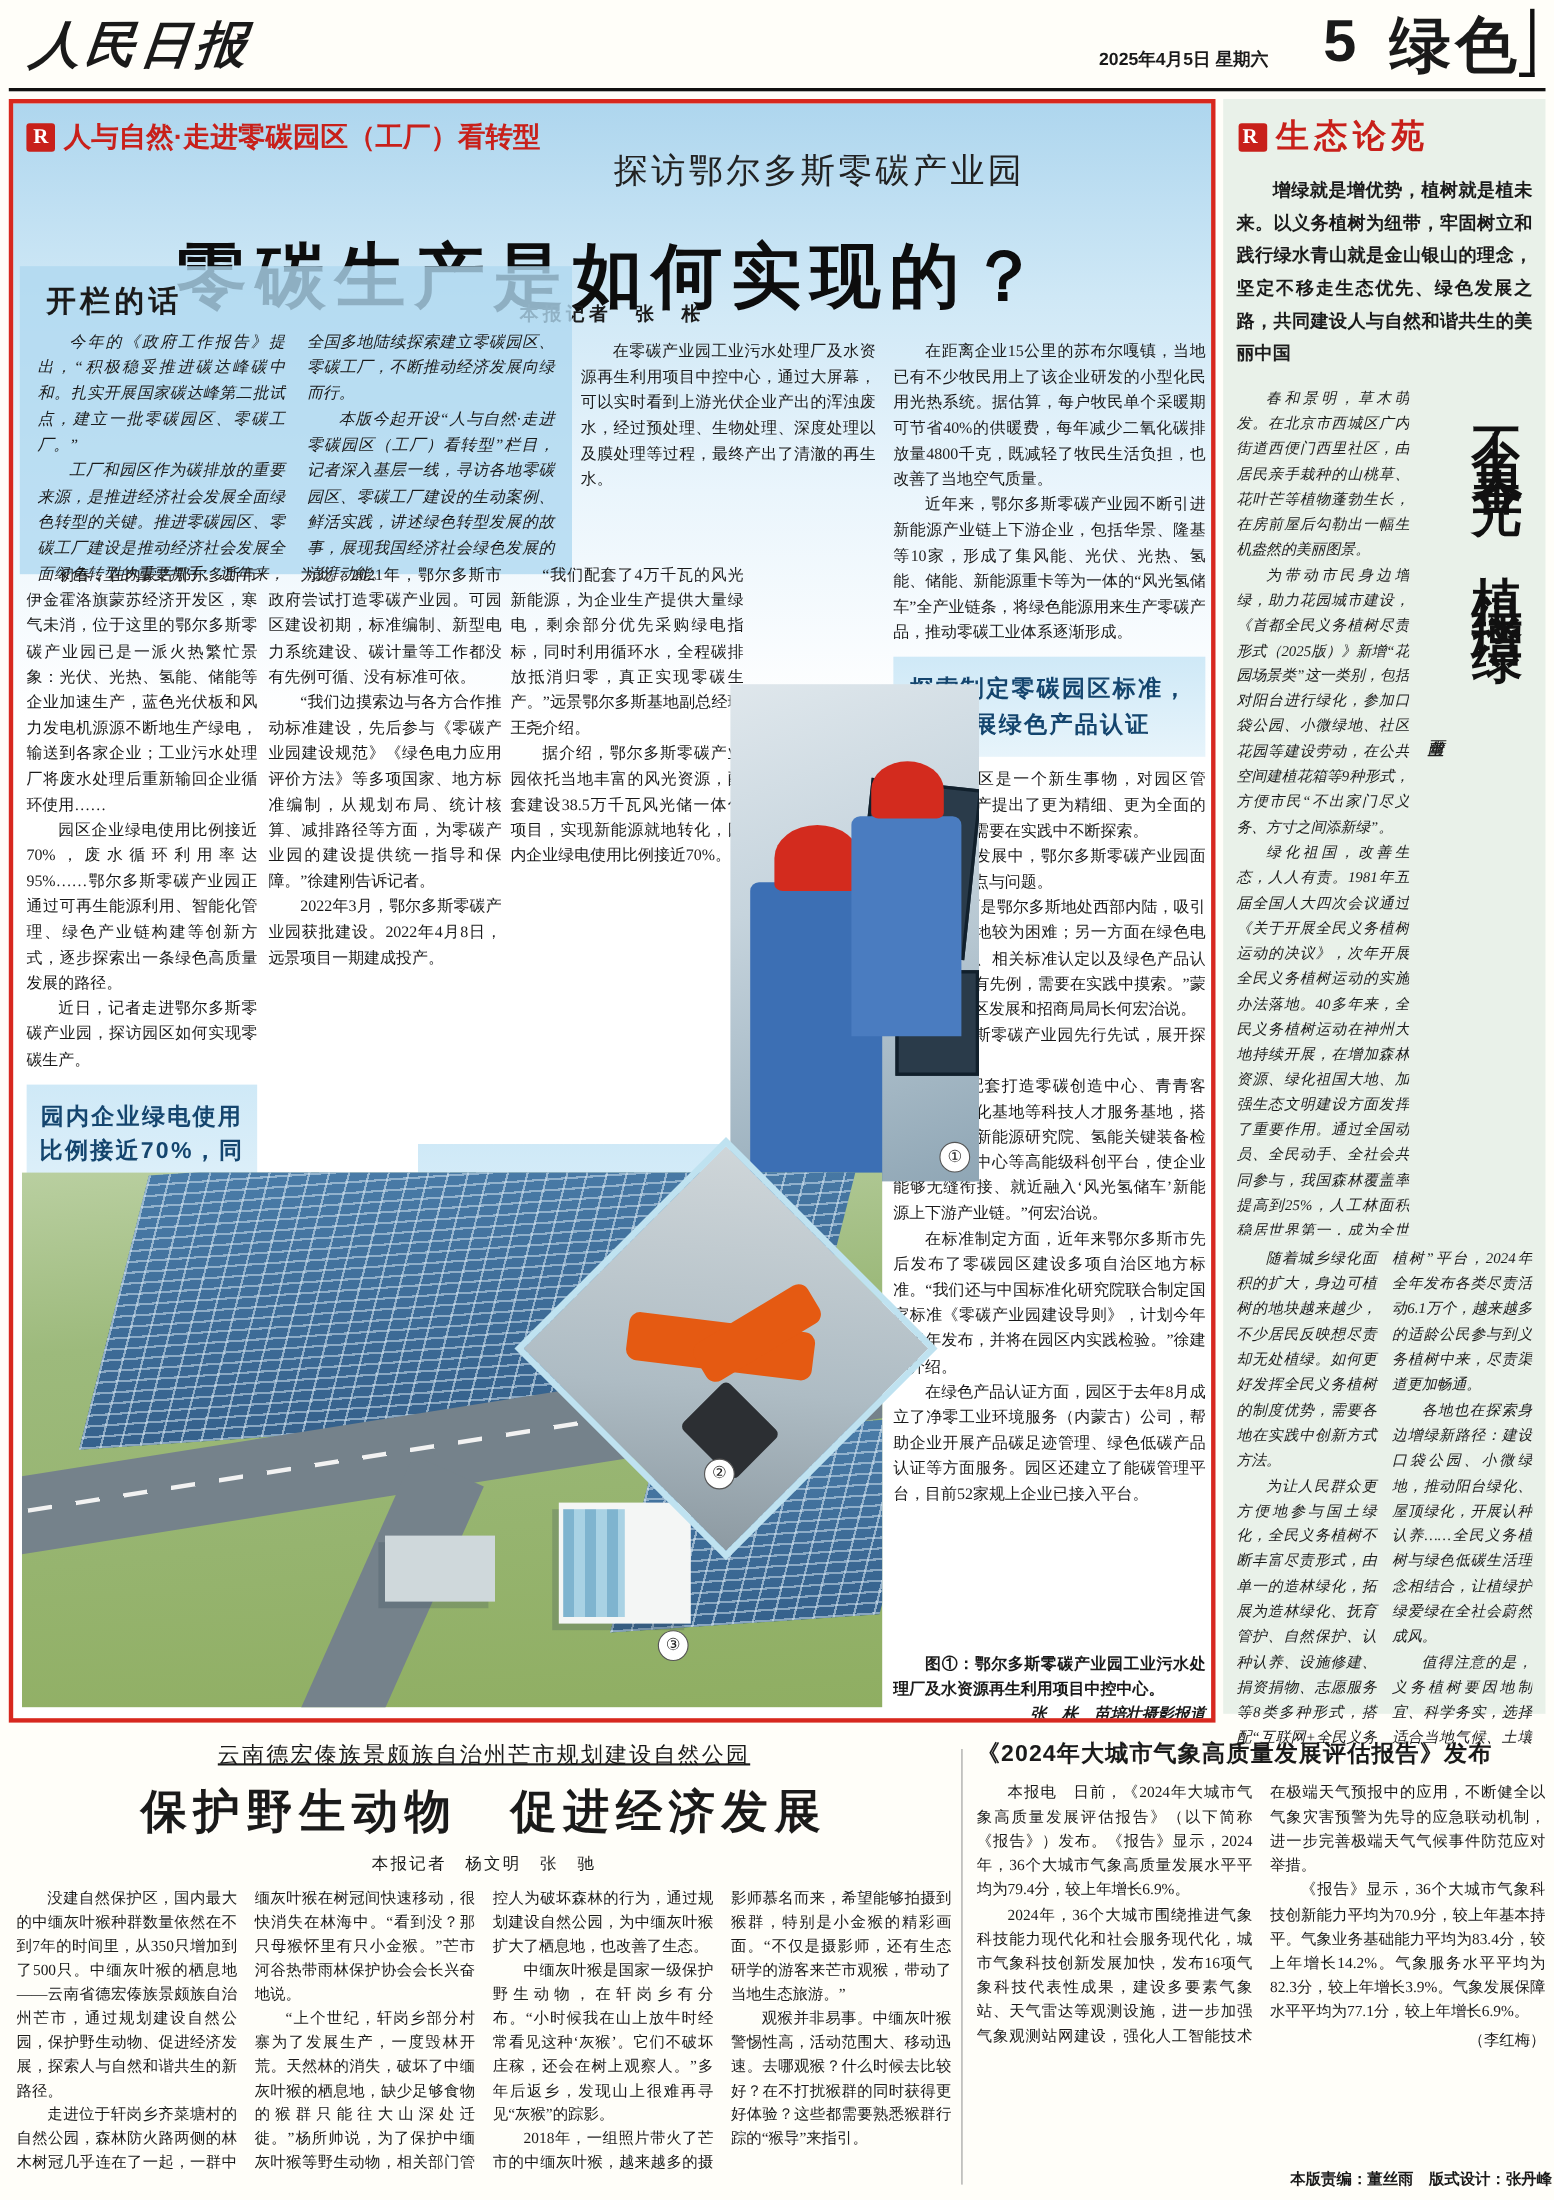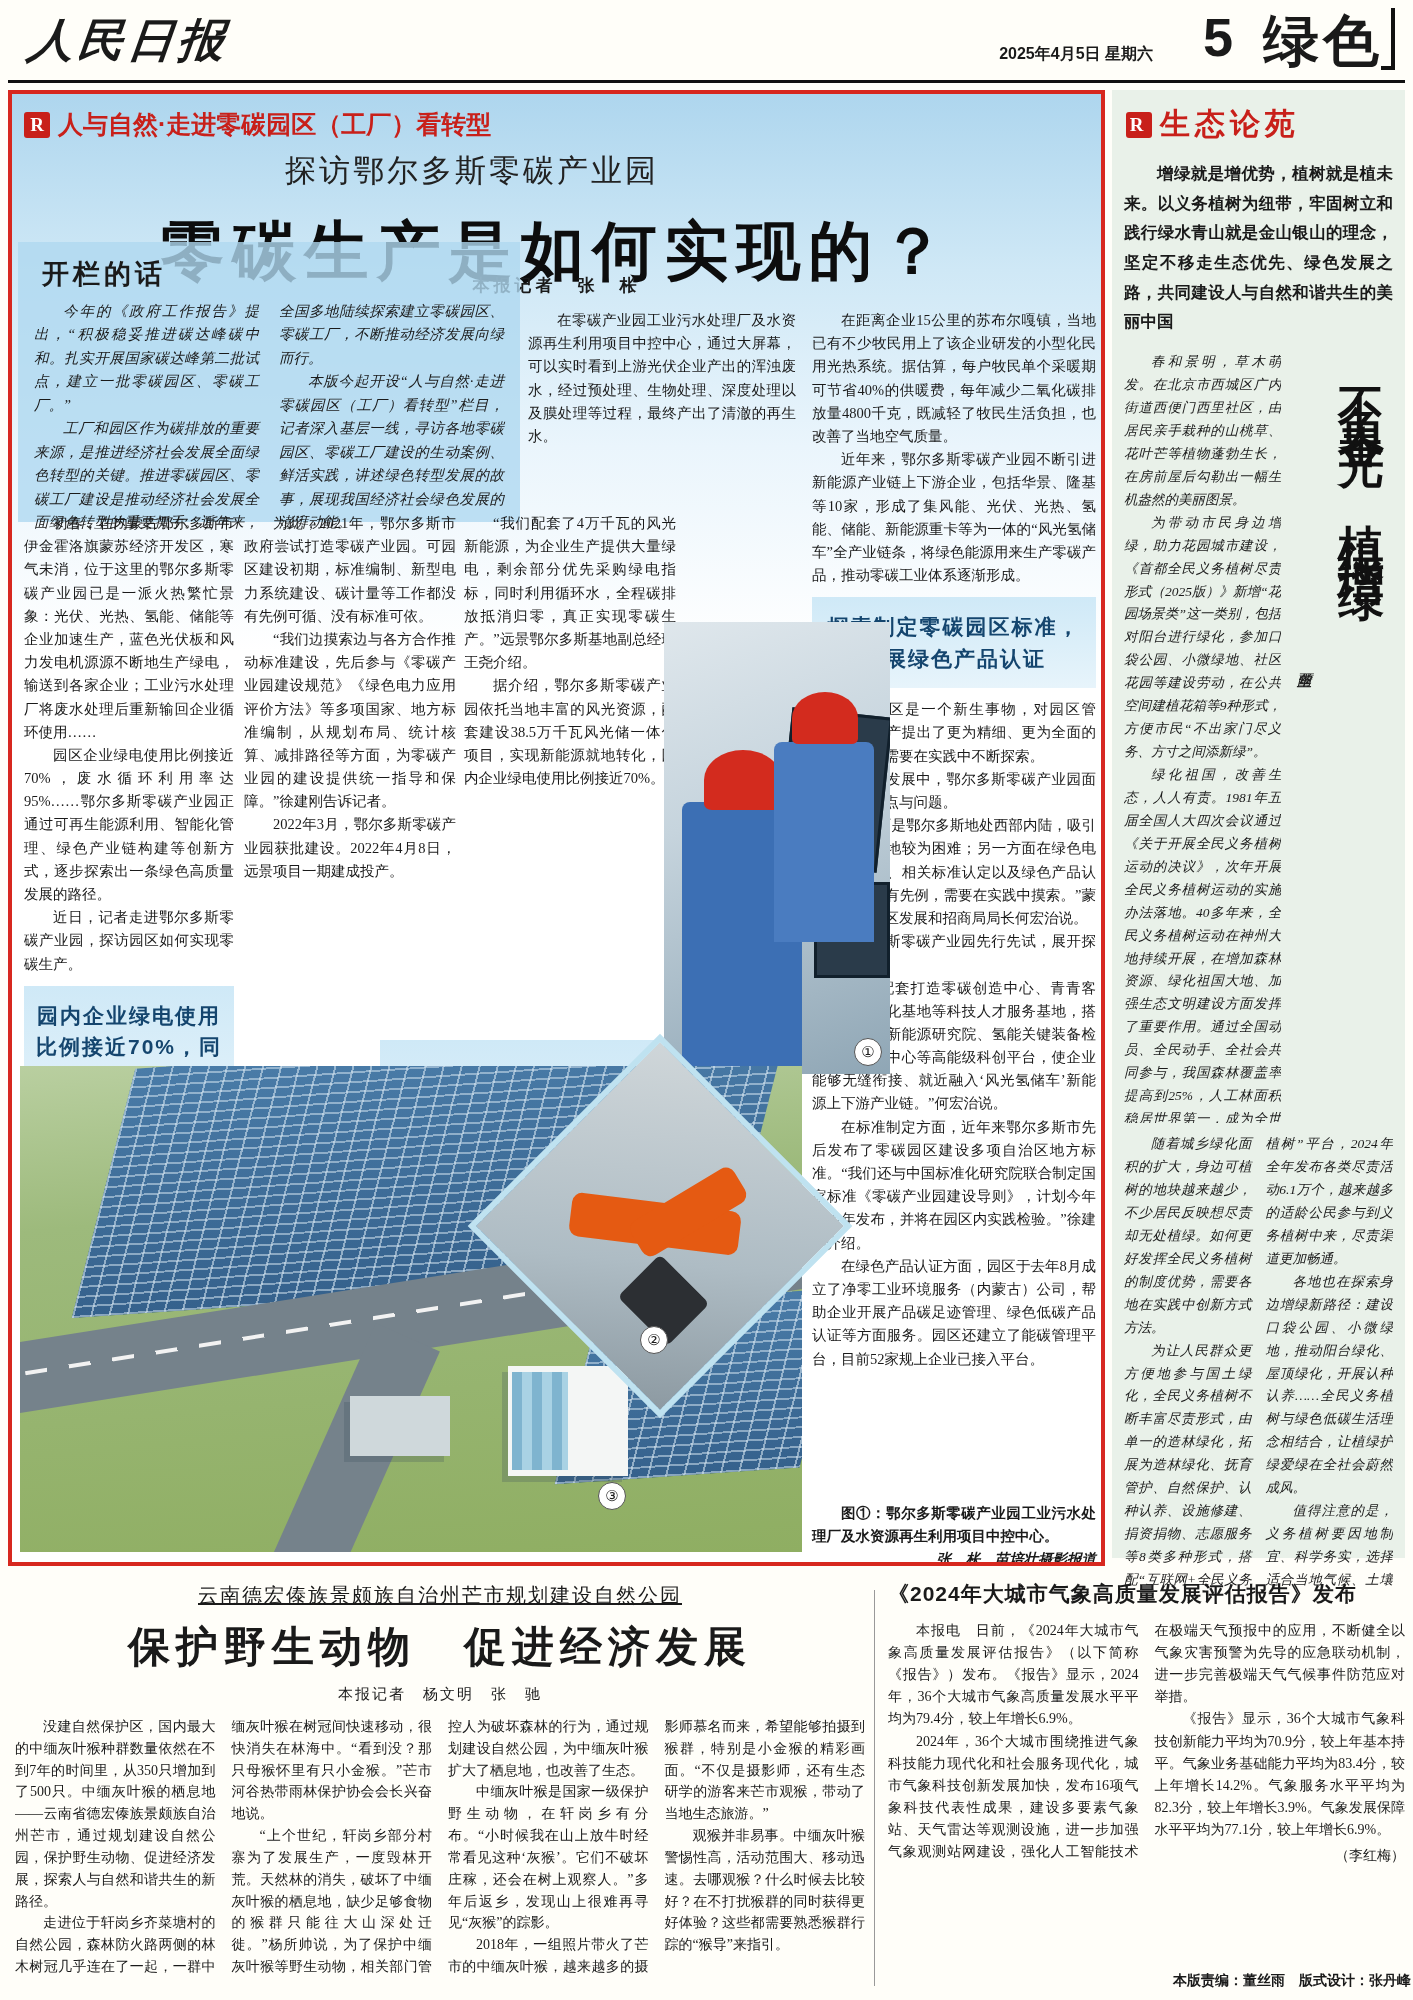--- a/index.html
+++ b/index.html
@@ -15,21 +15,21 @@
                font-family:"Liberation Sans",sans-serif;}
   .hdr-corner{position:absolute;right:18px;top:8px;width:10px;height:58px;border-right:4px solid #111;border-bottom:4px solid #111;}
   .hdr-rule{position:absolute;left:8px;top:80px;width:1397px;border-top:3px solid #111;}
   
   .main-box{position:absolute;left:8px;top:90px;width:1089px;height:1468px;border:4px solid #d7281f;
             background:linear-gradient(180deg,#aed6ee 0%,#cfe8f6 12%,#eaf5fc 24%,#ffffff 38%,#ffffff 100%);overflow:hidden;}
   .kicker{position:absolute;left:12px;top:14px;font-family:"Liberation Sans",sans-serif;font-weight:bold;
           font-size:25px;color:#c8201a;display:flex;align-items:center;gap:8px;}
   .rlogo{display:inline-block;width:26px;height:26px;background:#c8201a;color:#fff;font-size:19px;line-height:26px;
          text-align:center;border-radius:3px;font-family:"Liberation Serif",serif;font-weight:bold;}
-  .subtitle{position:absolute;left:0;top:56px;width:920px;text-align:center;font-size:31px;color:#222;
+  .subtitle{position:absolute;left:0;top:40px;width:920px;text-align:right;font-size:31px;color:#222;
             font-family:"Liberation Sans",sans-serif;letter-spacing:3px;}
   .headline{position:absolute;left:0;top:94px;width:1089px;text-align:center;font-size:64px;font-weight:900;
             font-family:"Liberation Sans",sans-serif;letter-spacing:8px;color:#0d0d0d;margin-top:20px;}
   .byline{position:absolute;left:0;top:180px;width:1089px;text-align:center;font-size:17px;letter-spacing:4px;font-weight:bold;}
   .ednote{position:absolute;left:6px;top:148px;width:470px;height:252px;background:rgba(175,216,240,.8);
           padding:14px 16px;box-sizing:content-box;}
   .ednote h3{margin:0 0 8px 8px;font-size:27px;font-family:"Liberation Sans",sans-serif;font-weight:bold;letter-spacing:4px;}
   .ednote .cols{column-count:2;column-gap:20px;font-style:italic;font-size:14.5px;line-height:1.62;text-align:justify;}
   .col{position:absolute;font-size:14.5px;line-height:1.6;text-align:justify;overflow:hidden;}
   .col p,.ednote p{margin:0;text-indent:2em;}

